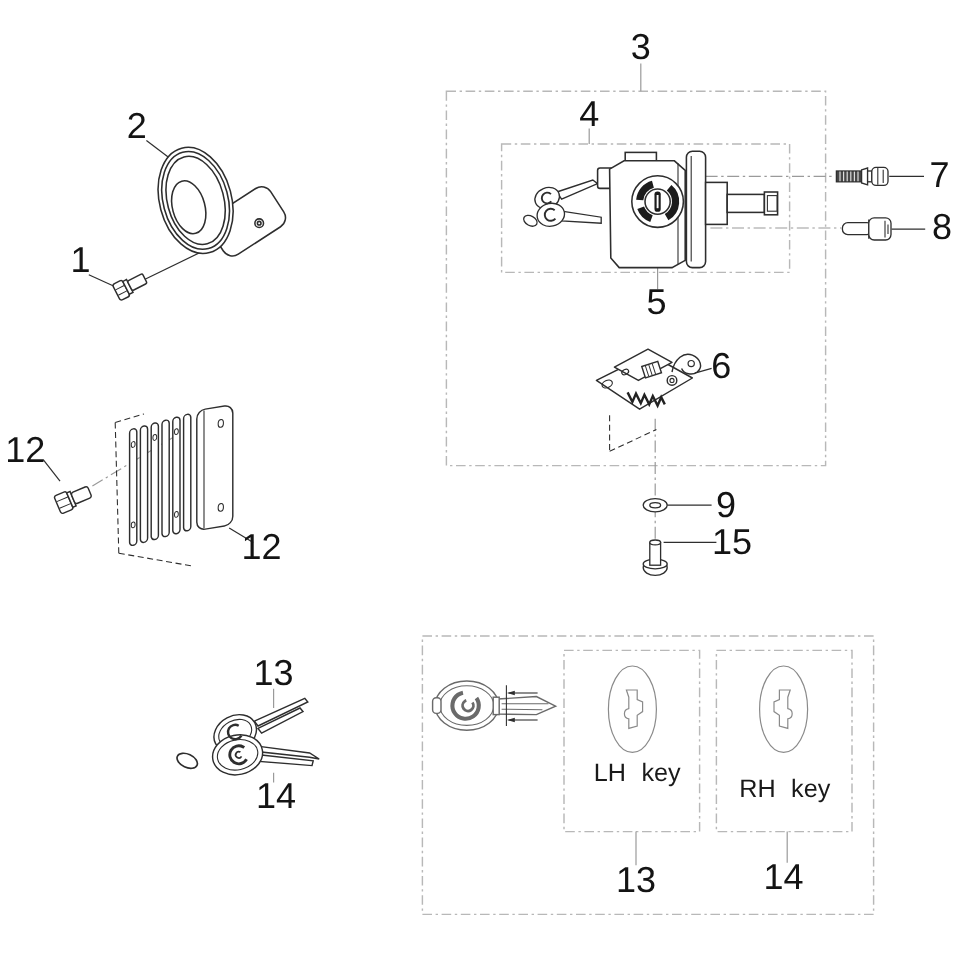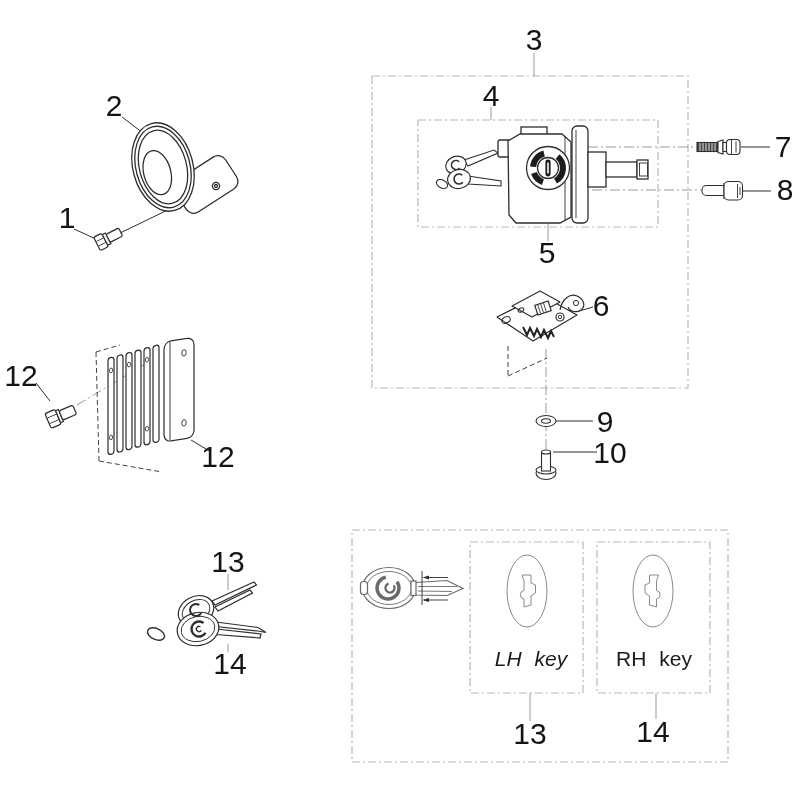--- a/index.html
+++ b/index.html
@@ -254,24 +254,24 @@
 
 <div class="lbl" style="left:67px;top:218px;">1</div>
 <div class="lbl" style="left:114px;top:106px;">2</div>
 <div class="lbl" style="left:534px;top:40px;">3</div>
 <div class="lbl" style="left:491px;top:96px;">4</div>
 <div class="lbl" style="left:547px;top:253px;">5</div>
 <div class="lbl" style="left:601px;top:306px;">6</div>
 <div class="lbl" style="left:783px;top:147px;">7</div>
 <div class="lbl" style="left:785px;top:190px;">8</div>
 <div class="lbl" style="left:605px;top:422px;">9</div>
-<div class="lbl" style="left:610px;top:453px;">10</div>
+<div class="lbl" style="left:610px;top:453px;">15</div>
 <div class="lbl" style="left:218px;top:457px;">12</div>
 <div class="lbl" style="left:21px;top:356px;margin-top:20px;">12</div>
 <div class="lbl" style="left:228px;top:562px;">13</div>
 <div class="lbl" style="left:230px;top:664px;">14</div>
 
-<div class="caption" style="left:531px;top:658px;font-style:italic;">LH key</div>
+<div class="caption" style="left:531px;top:644px;">LH key</div>
 <div class="caption" style="left:654px;top:658px;">RH key</div>
 <div class="lbl" style="left:530px;top:734px;">13</div>
 <div class="lbl" style="left:653px;top:732px;">14</div>
 
 </div>
 
 </body></html>

